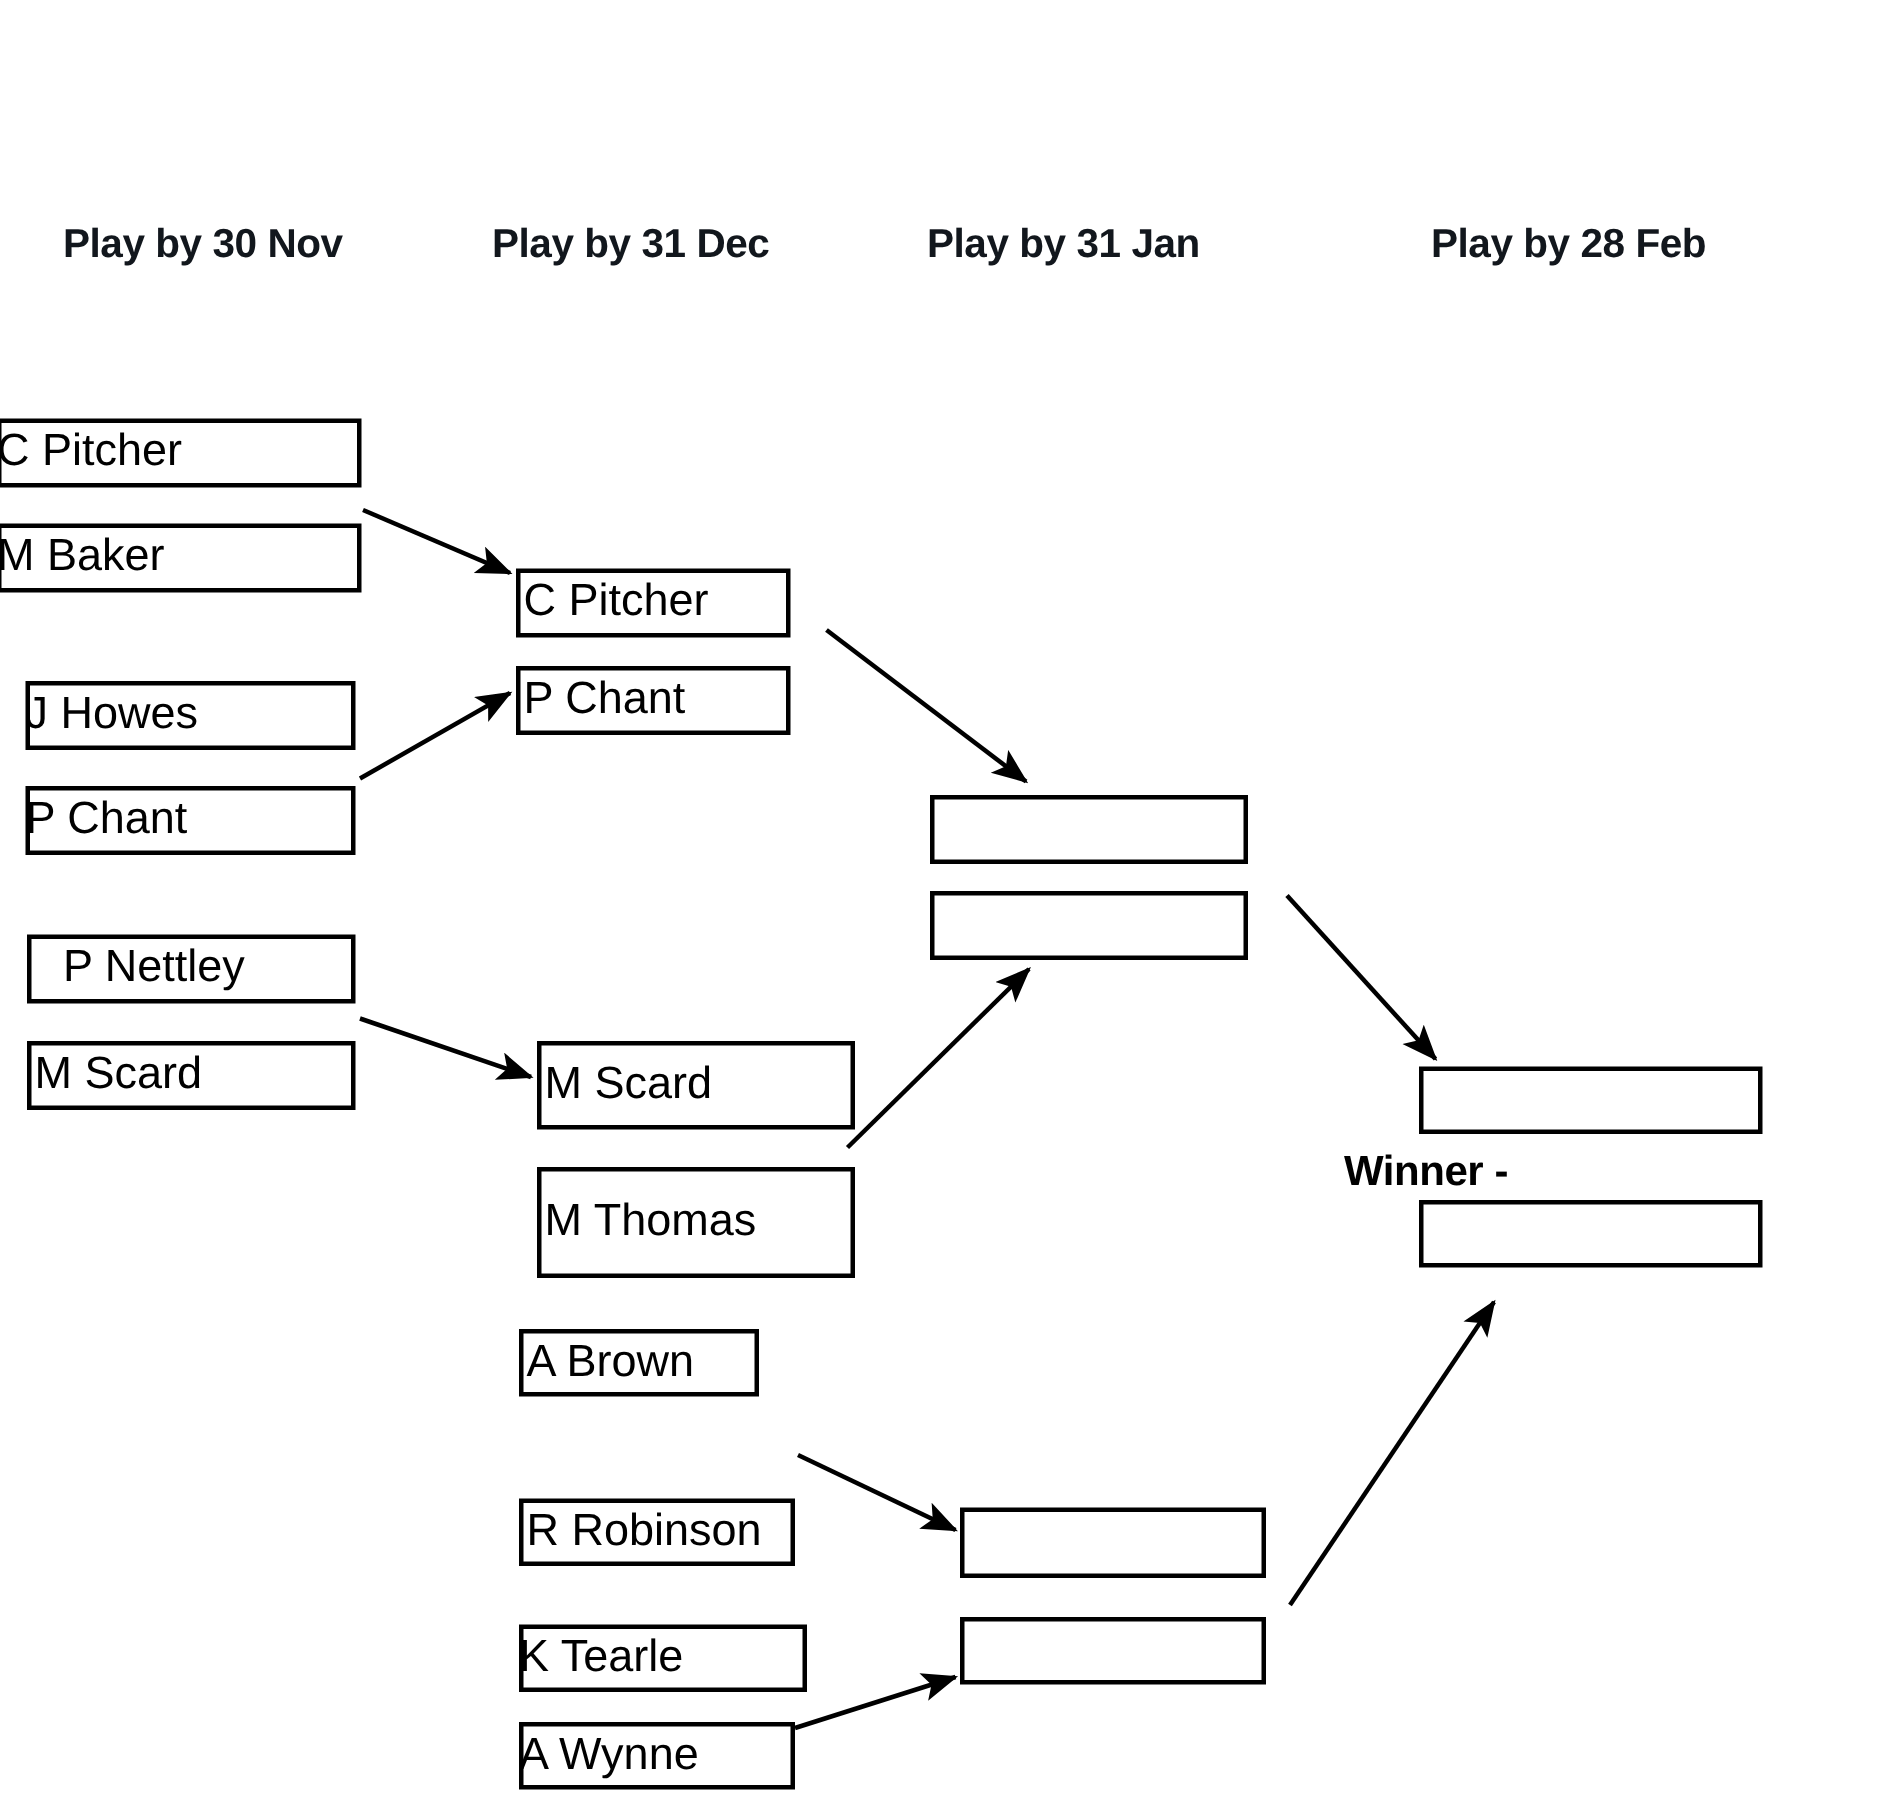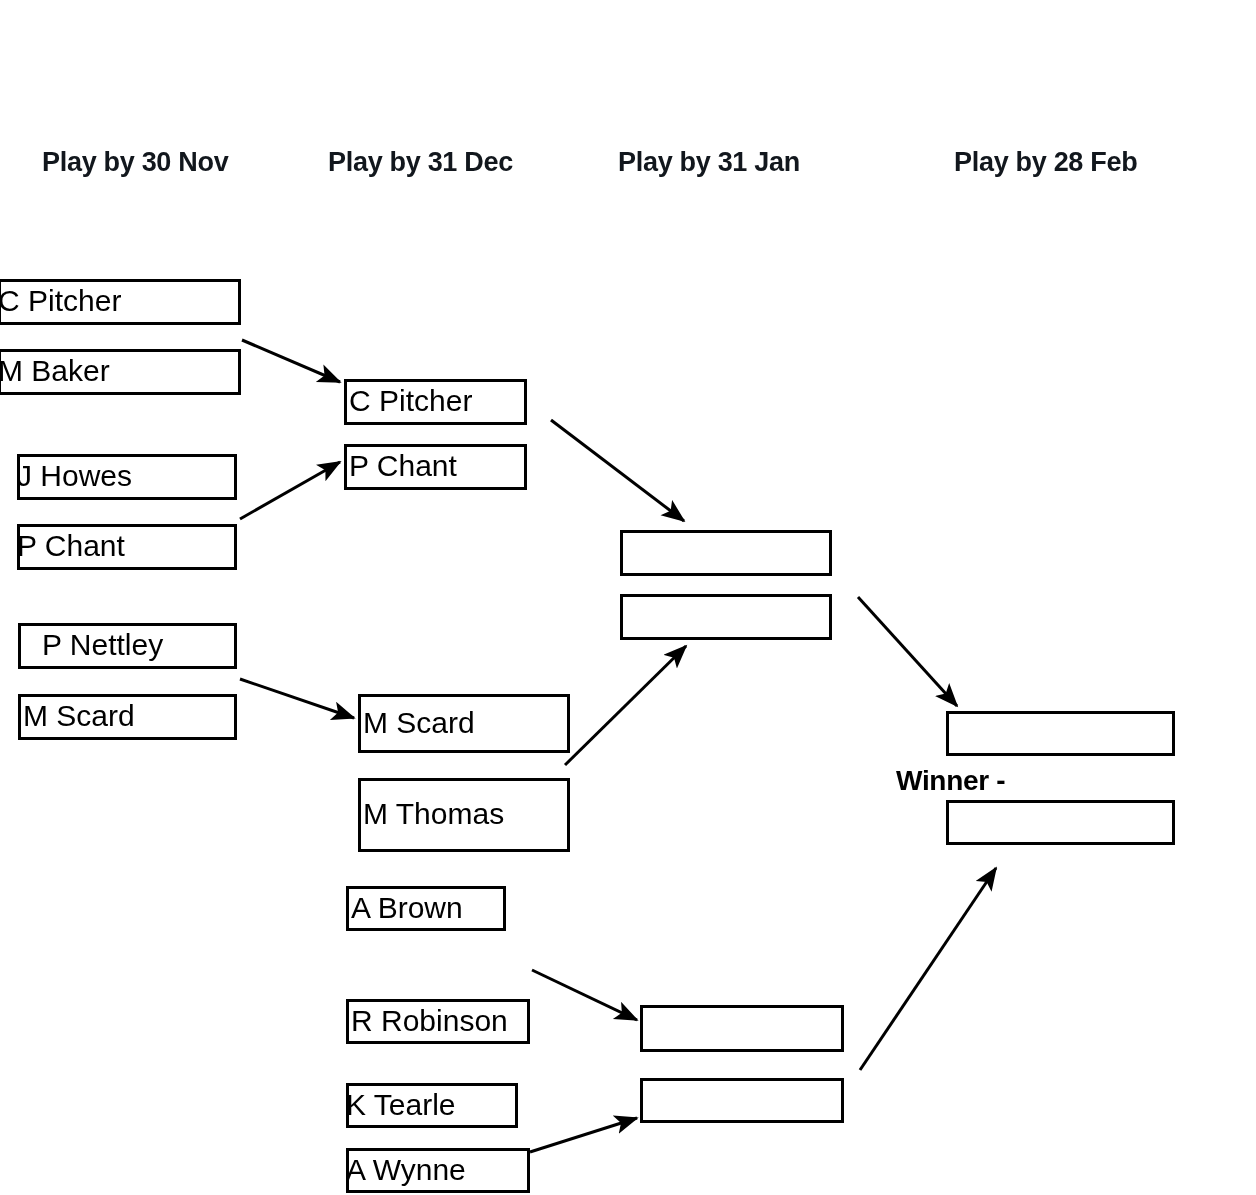--- a/index.html
+++ b/index.html
@@ -136,21 +136,21 @@
       </div>
       <div class="slot" style="left: 358px; top: 778px; width: 212px; height: 74px;">
         <span class="slot-label">M Thomas</span>
       </div>
       <div class="slot" style="left: 346px; top: 886px; width: 160px; height: 45px;">
         <span class="slot-label">A Brown</span>
       </div>
       <div class="slot" style="left: 346px; top: 999px; width: 184px; height: 45px; align-items: center;">
         <span class="slot-label">R Robinson</span>
       </div>
-      <div class="slot clip" style="left: 346px; top: 1083px; width: 172px; height: 45px;">
+      <div class="slot clip" style="left: 346px; top: 1083px; width: 192px; height: 45px;">
         <span class="slot-label">K Tearle</span>
       </div>
       <div class="slot clip" style="left: 346px; top: 1148px; width: 184px; height: 45px; text-align: right;">
         <span class="slot-label">A Wynne</span>
       </div>
       <div class="slot" style="left: 620px; top: 530px; width: 212px; height: 46px;">
         <span class="slot-label"></span>
       </div>
       <div class="slot" style="left: 620px; top: 594px; width: 212px; height: 46px;">
         <span class="slot-label"></span>

